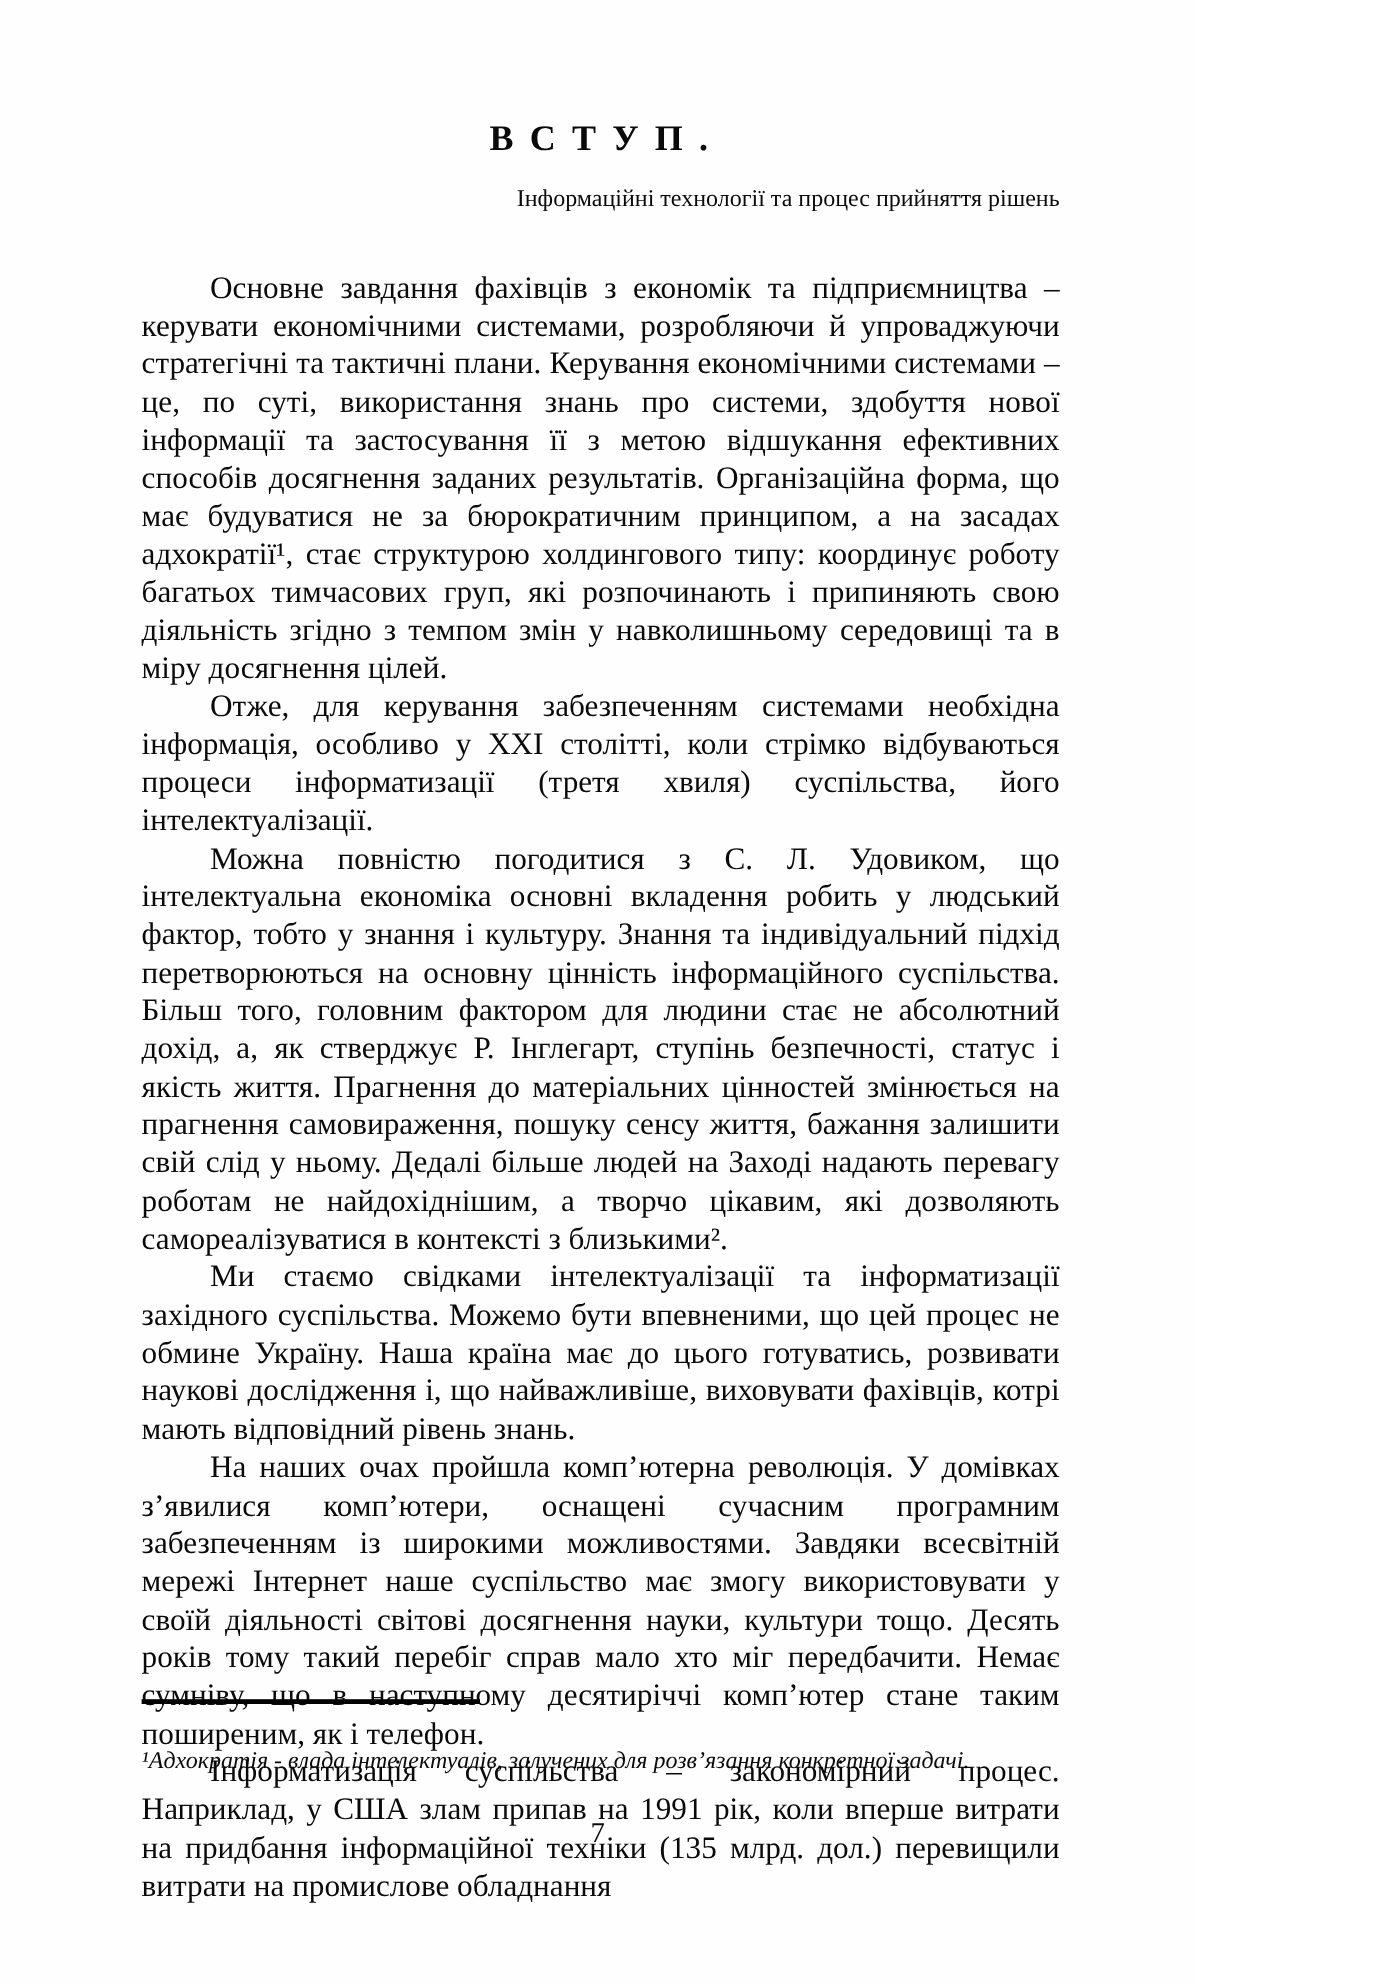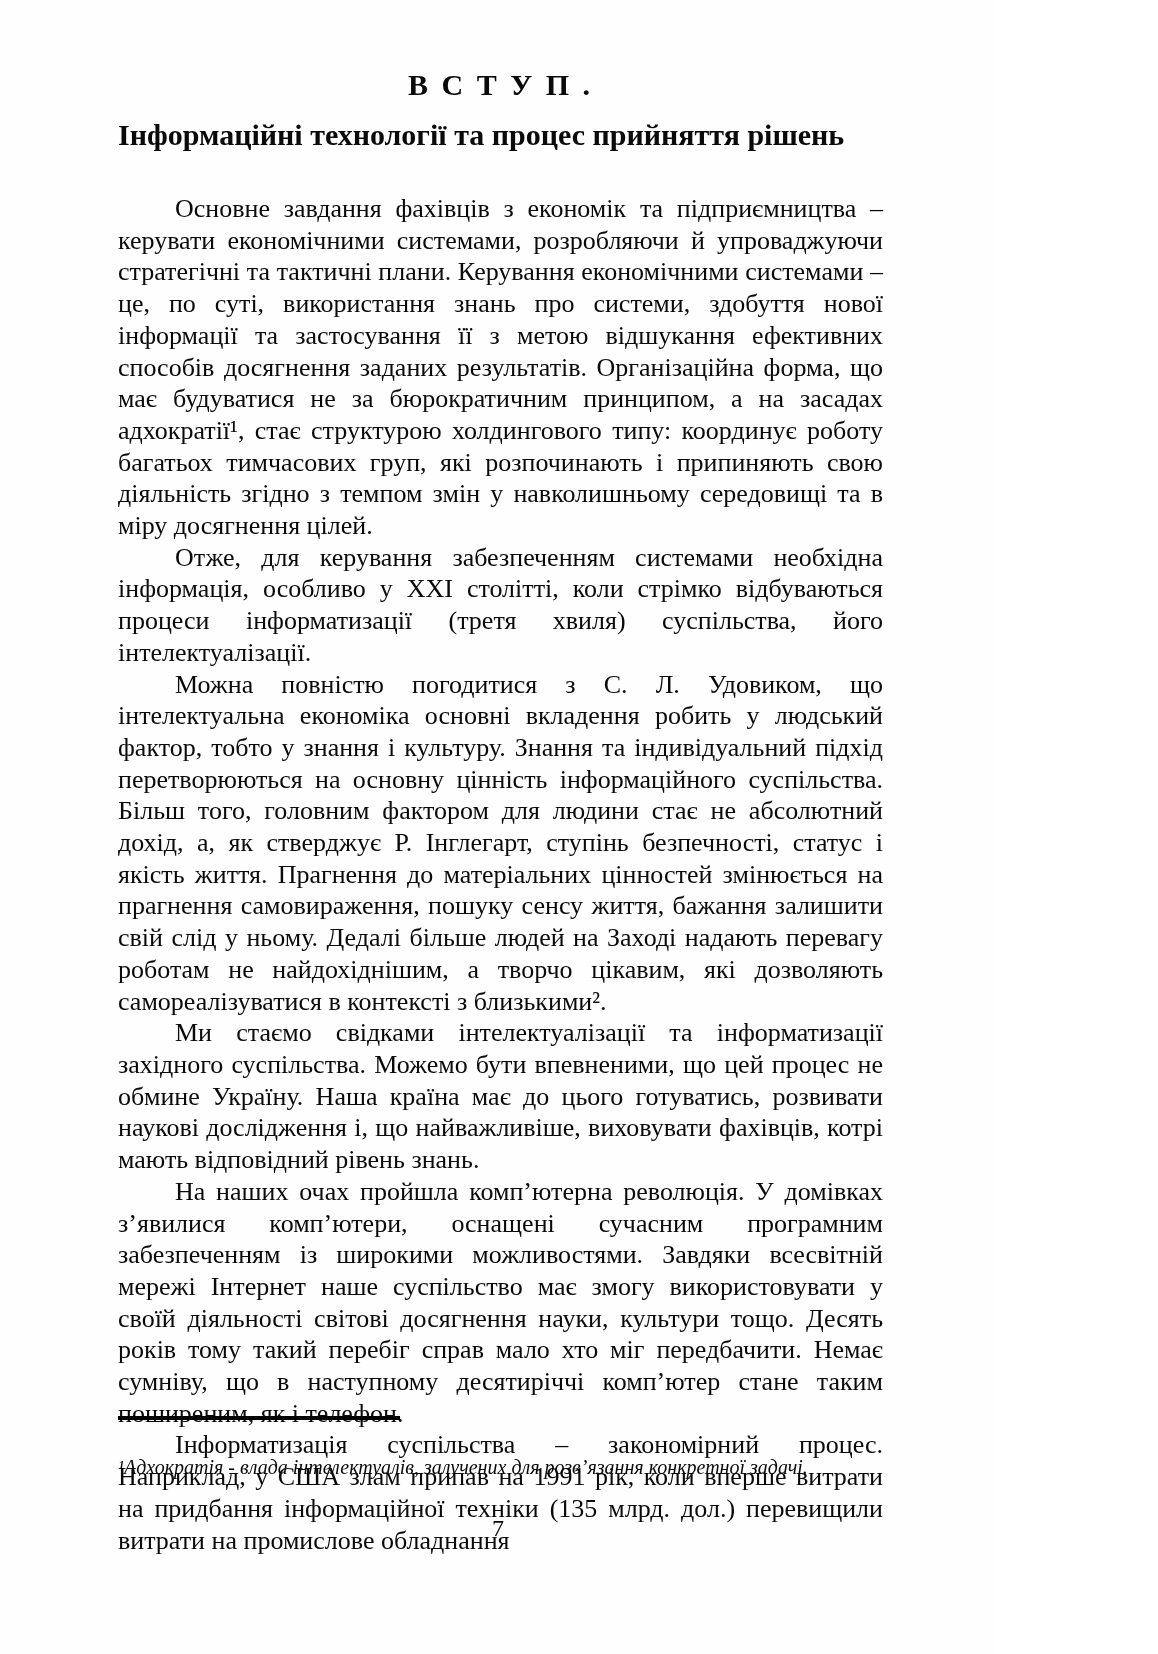--- a/index.html
+++ b/index.html
@@ -8,38 +8,38 @@
     background: #ffffff;
   }
   .page {
     position: relative;
     width: 996px;
     height: 1654px;
     background: #fefefe;
     font-family: "Liberation Serif", "DejaVu Serif", serif;
     color: #0a0a0a;
     box-sizing: border-box;
-    padding: 67px 113px 0 118px;
+    padding: 98px 113px 0 118px;
     overflow: hidden;
   }
   .doc-title {
     margin: 0;
     text-align: center;
     font-size: 30px;
     line-height: 36px;
     font-weight: bold;
     letter-spacing: 3px;
     white-space: pre;
   }
   .doc-subtitle {
     margin: 14px 0 0 0;
-    text-align: left;
-    font-size: 30px;
+    text-align: right;
+    font-size: 20px;
     line-height: 36px;
-    font-weight: bold;
+    font-weight: normal;
   }
   .body-text {
     margin-top: 40px;
     font-size: 26px;
     line-height: 31.7px;
     text-align: justify;
   }
   .body-text p {
     margin: 0;
     text-indent: 57px;

